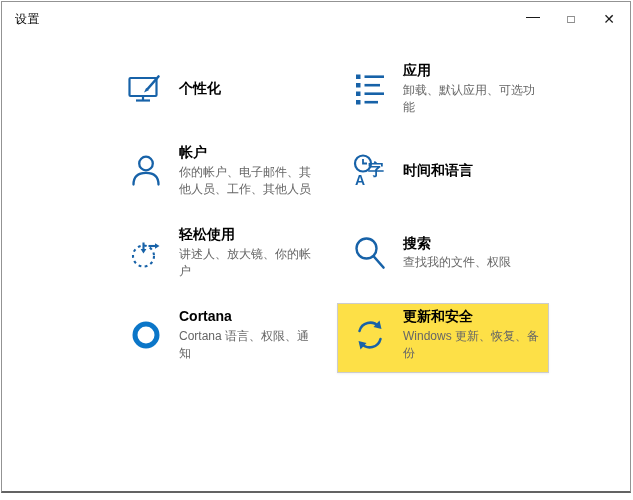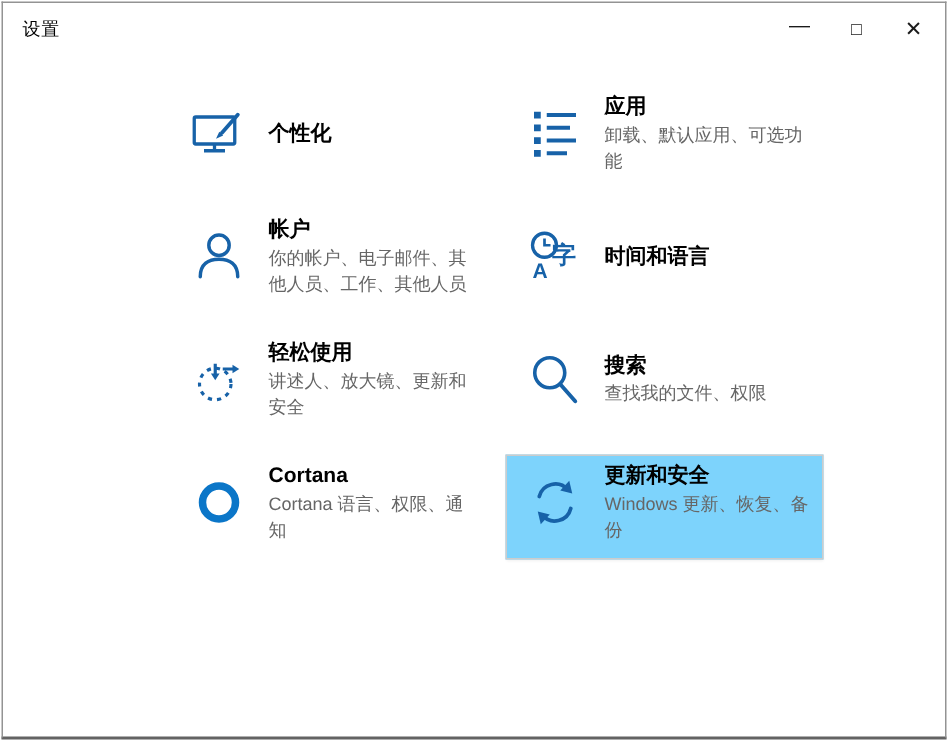--- a/index.html
+++ b/index.html
@@ -24,21 +24,21 @@
   .grid {
     position:absolute; left:111px; top:55px;
     display:grid; grid-template-columns:212px 212px;
     grid-auto-rows:70px; column-gap:16px; row-gap:18px;gap:12px;
   }
   .tile {
     display:flex; align-items:center; gap:13px;
     padding:0 4px 6px 12px; border:1px solid transparent;
     cursor:pointer;
   }
-  .tile.active { background:#7dd3fc; border:1px solid #cccccc; box-shadow:0 1px 2px rgba(0,0,0,0.06); }
+  .tile.active { background:#fde047; border:1px solid #cccccc; box-shadow:0 1px 2px rgba(0,0,0,0.06); }
   .tile .icon { width:40px; height:40px; flex:0 0 40px; }
   .tile .txt { display:flex; flex-direction:column; }
   .tile .t { font-size:14px; color:#000; font-weight:600; line-height:1.25; }
   .tile .s { font-size:12px; color:#666666; line-height:1.4; margin-top:2px; }
   svg { display:block; }
 </style>
 </head>
 <body>
 
 <div class="window">
@@ -121,21 +121,21 @@
         <svg width="40" height="40" viewBox="0 0 40 40">
           <circle cx="17.5" cy="23" r="10.5" fill="none" stroke="#1762a8" stroke-width="2.1" stroke-dasharray="2.8 3.4"></circle>
           <line x1="17.5" y1="9.5" x2="17.5" y2="16.5" stroke="#1762a8" stroke-width="2.1"></line>
           <polygon points="17.5,20.5 14.6,16 20.4,16" fill="#1762a8"></polygon>
           <line x1="22.5" y1="13" x2="29.5" y2="13" stroke="#1762a8" stroke-width="2.1"></line>
           <polygon points="33.5,13 29,10.2 29,15.8" fill="#1762a8"></polygon>
         </svg>
       </span>
       <span class="txt">
         <span class="t">轻松使用</span>
-        <span class="s">讲述人、放大镜、更新和安全</span>
+        <span class="s">讲述人、放大镜、你的帐户</span>
       </span>
     </div>
 
     <div class="tile">
       <span class="icon">
         <svg width="40" height="40" viewBox="0 0 40 40">
           <circle cx="16.5" cy="15.5" r="10" fill="none" stroke="#1762a8" stroke-width="2.4"></circle>
           <line x1="23.8" y1="23.5" x2="33.5" y2="34.5" stroke="#1762a8" stroke-width="2.6" stroke-linecap="round"></line>
         </svg>
       </span>

